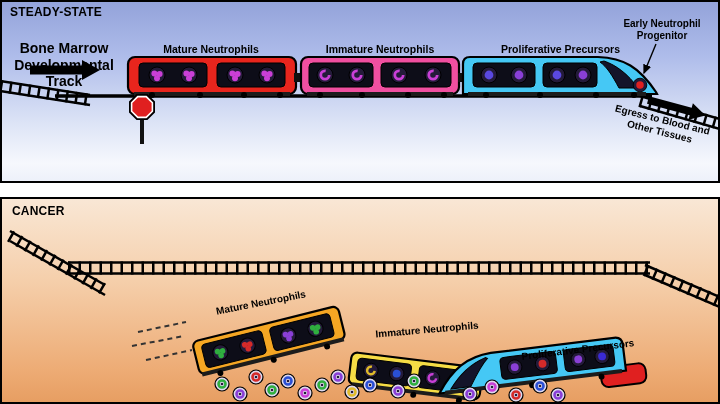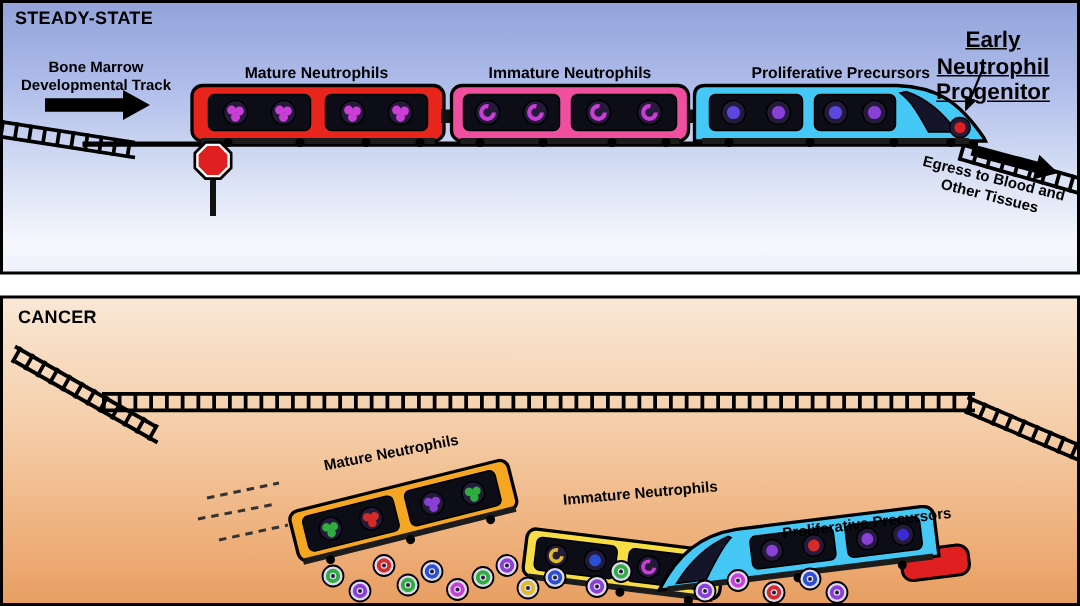--- a/index.html
+++ b/index.html
@@ -18,21 +18,21 @@
   #panel-bottom {
     top:197px; height:207px;
     background:linear-gradient(180deg,#f9e7d5 0%,#f5cfab 40%,#edab74 85%,#e79e62 100%);
   }
   svg.art { position:absolute; top:0; left:0; }
   .lbl {
     position:absolute; font-weight:bold; color:#000;
     text-align:center; white-space:pre-line; line-height:1.18; font-size:10.5px;
   }
   .title { font-size:12px; text-align:center; letter-spacing:.2px; }
-  .small { font-size:15px;text-decoration:underline; }
+  .small { font-size:10px; }
 </style>
 </head>
 <body>
 
 <div class="panel" id="panel-top"></div>
 <div class="panel" id="panel-bottom"></div>
 
 <svg class="art" width="720" height="404" viewBox="0 0 720 404">
   <defs>
     <g id="cellLobed">
@@ -216,21 +216,21 @@
     <use href="#cellScatter" transform="translate(470,394)" color="#8a3fd6"></use>
     <use href="#cellScatter" transform="translate(492,387)" color="#c93fd6"></use>
     <use href="#cellScatter" transform="translate(516,395)" color="#d42a2a"></use>
     <use href="#cellScatter" transform="translate(540,386)" color="#2a4fd4"></use>
     <use href="#cellScatter" transform="translate(558,395)" color="#8a3fd6"></use>
   </g>
 </svg>
 
 <div class="lbl title" style="left:10px; top:5px;">STEADY-STATE</div>
 
-<div class="lbl" style="left:6px; top:40px; width:116px; font-size:10px;">Bone Marrow
+<div class="lbl" style="left:6px; top:40px; width:116px; font-size:14px;">Bone Marrow
 Developmental Track</div>
 
 <div class="lbl" style="left:126px; top:43px; width:170px;">Mature Neutrophils</div>
 
 <div class="lbl" style="left:301px; top:43px; width:158px;">Immature Neutrophils</div>
 
 <div class="lbl" style="left:463px; top:43px; width:195px;">Proliferative Precursors</div>
 
 <div class="lbl small" style="left:606px; top:18px; width:112px;">Early Neutrophil
 Progenitor</div>

